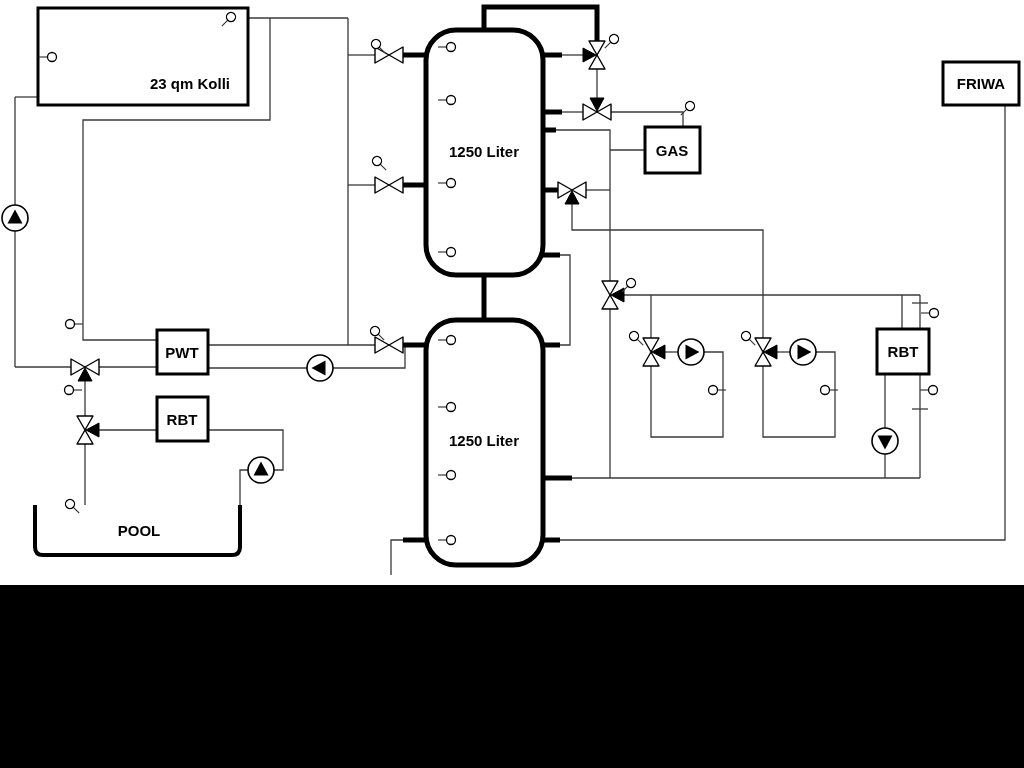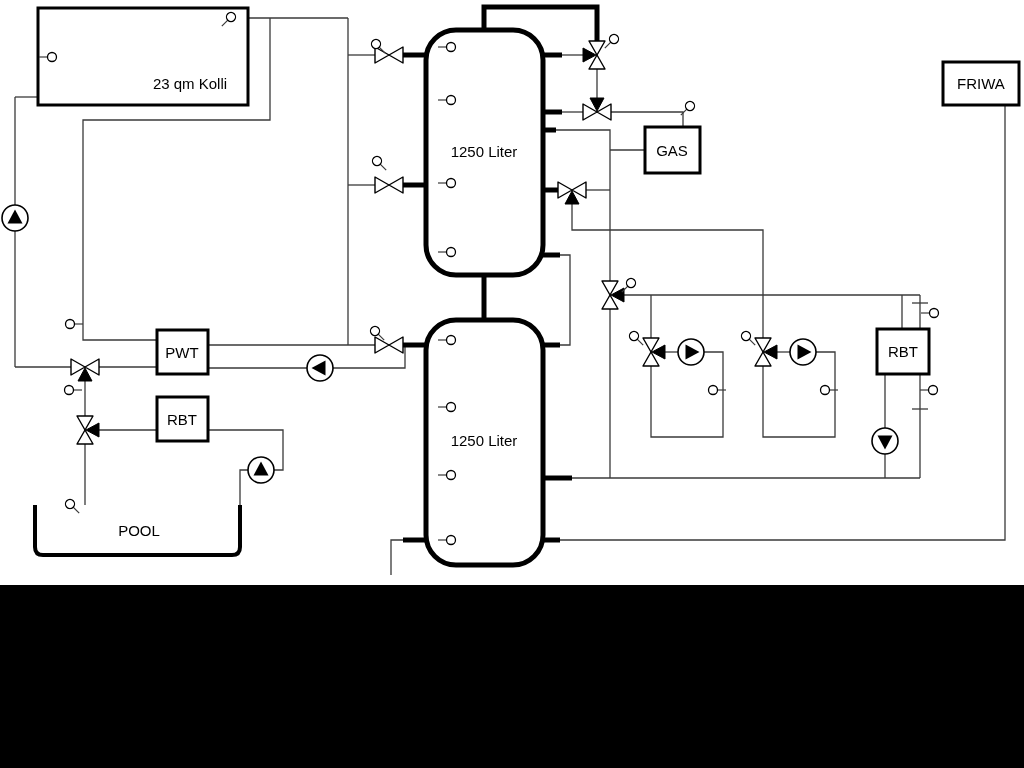--- a/index.html
+++ b/index.html
@@ -1,18 +1,18 @@
 <!DOCTYPE html>
 <html><head>
 <meta charset="utf-8">
 <style>
   html,body { margin:0; padding:0; background:#ffffff; }
   #stage {
     position:relative; width:1024px; height:768px; background:#ffffff;
-    overflow:hidden; font-family:"Liberation Sans", sans-serif;
+    overflow:hidden; font-family:"Liberation Sans", sans-serif;font-weight:bold;
   }
   svg { position:absolute; left:0; top:0; }
   .thin  { stroke:#3a3a3a; stroke-width:1.3; fill:none; }
   .thick { stroke:#000000; stroke-width:5;   fill:none; }
   .box   { fill:#ffffff; stroke:#000000; stroke-width:3; }
   .tank  { fill:#ffffff; stroke:#000000; stroke-width:5; }
   .pool  { fill:none;    stroke:#000000; stroke-width:4; }
   .lbl   { font-family:"Liberation Sans", sans-serif; font-size:15px; fill:#000000;
            text-anchor:middle; }
 </style>

